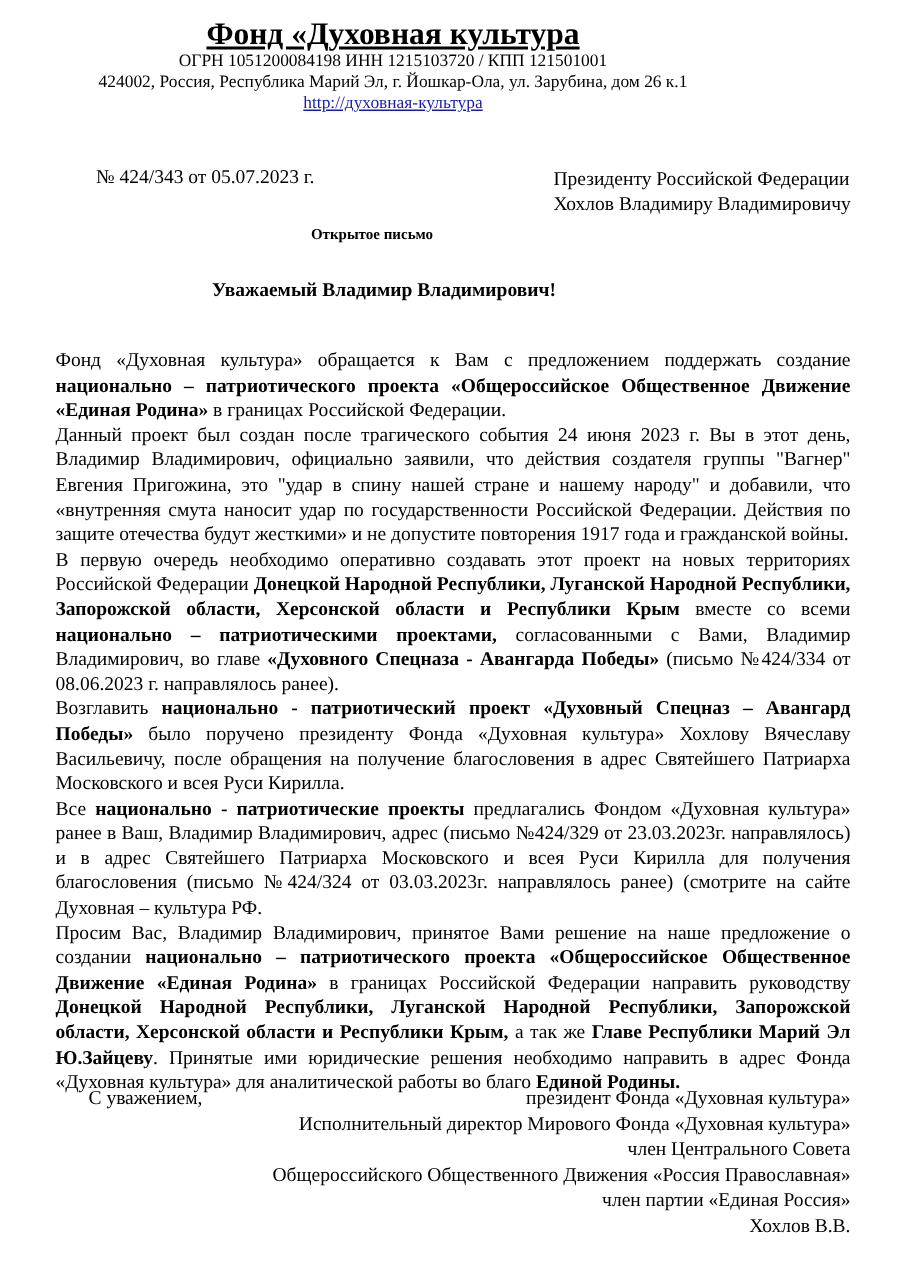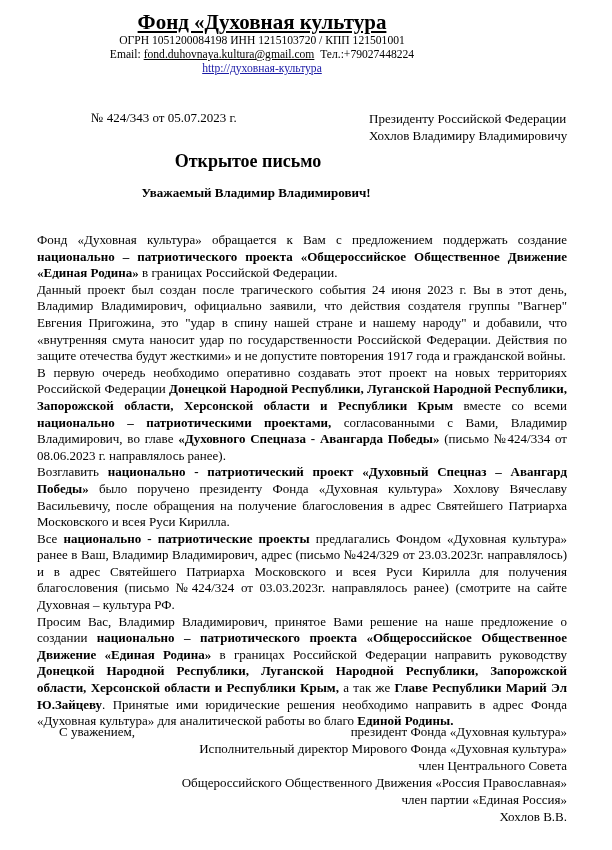--- a/index.html
+++ b/index.html
@@ -3,44 +3,40 @@
 <meta charset="utf-8">
 <style>
   html, body { margin:0; padding:0; background:#ffffff; }
   body { width:612px; height:850px; overflow:hidden; position:relative;
          font-family:"Liberation Serif", "DejaVu Serif", serif; color:#000; }
   .header { position:absolute; top:10px; left:0; width:524px; text-align:center; }
   .org-title { font-size:21px; font-weight:bold; text-decoration:underline; line-height:24px; }
   .hline { font-size:11.6px; line-height:14px; }
   .hline a { color:#1a1aa6; text-decoration:underline;text-align:right; }
   .email-link { text-decoration:underline; }
-  .refno { position:absolute; top:110px; left:64px; font-size:13px;margin-left:27px; }
+  .refno { position:absolute; top:110px; left:64px; font-size:13px; }
   .addressee { position:absolute; top:110px; left:369px; font-size:13px; line-height:17px; }
-  .title { position:absolute; top:151px; left:0; width:496px; text-align:center; font-size:18px; font-weight:bold; }
+  .title { position:absolute; top:151px; left:0; width:496px; text-align:center; font-size:10px; font-weight:bold; }
   .greeting { position:absolute; top:185px; left:0; width:512px; text-align:center; font-size:13px; font-weight:bold; }
   .body { position:absolute; top:211px; left:37px; width:530px; font-size:13px; line-height:16.6px;margin-top:21px; }
   .para { margin:0; text-align:justify; text-align-last:justify; }
   .para.last-left { text-align-last:left; }
   .para .b { font-weight:bold; }
   .signoff { position:absolute; top:723px; left:37px; width:530px; font-size:13px; line-height:17px; }
   .sig-row { display:flex; justify-content:space-between; }
   .sig-r { text-align:right; }
   .indent1 { padding-left:22px; }
 </style>
 </head>
 <body>
 
 <div class="header">
   <div class="org-title">Фонд «Духовная культура</div>
   <div class="hline">ОГРН 1051200084198 ИНН 1215103720 / КПП 121501001</div>
-  <div class="hline">
-    <span>Email:</span>
-    <span class="email-link">fond.duhovnaya.kultura@gmail.com</span>
-    &nbsp;<span>Тел.:+79027448224</span>
-  </div>
+  <div class="hline">424002, Россия, Республика Марий Эл, г. Йошкар-Ола, ул. Зарубина, дом 26 к.1</div>
   <div class="hline"><a>http://духовная-культура</a></div>
 </div>
 
 <div class="refno">№ 424/343 от 05.07.2023 г.</div>
 <div class="addressee">
   <div>Президенту Российской Федерации</div>
   <div>Хохлов Владимиру Владимировичу</div>
 </div>
 
 <div class="title">Открытое письмо</div>

